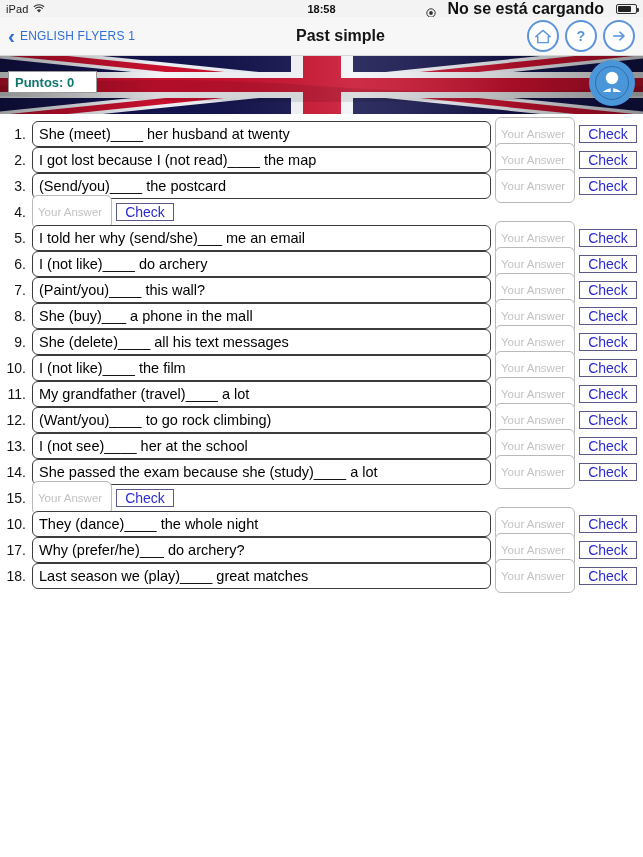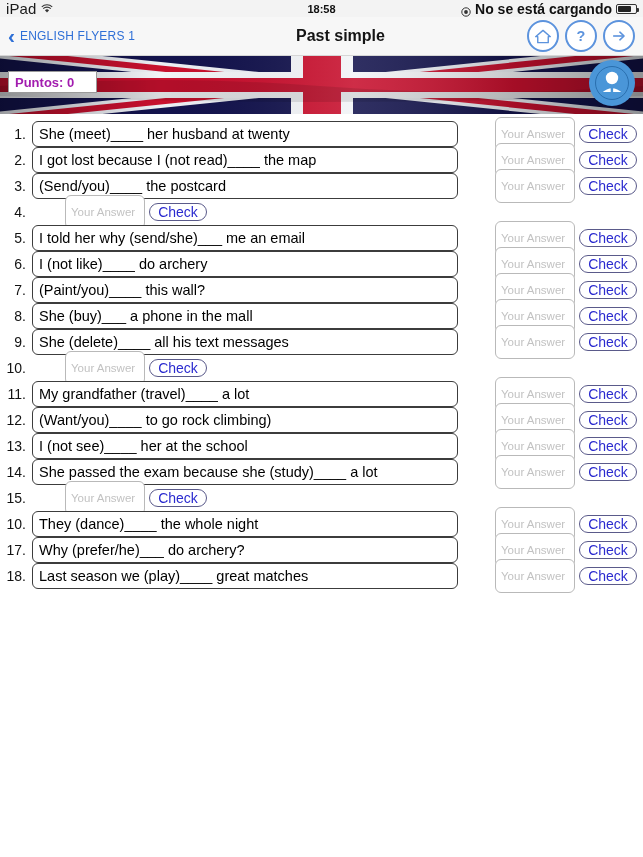--- a/index.html
+++ b/index.html
@@ -19,38 +19,38 @@
     width: 100%;
     background: #f3f3f3;
     display: flex;
     align-items: center;
     padding: 0 6px;
     font-size: 11px;
     color: #1a1a1a;
     position: relative;
   }
   .status-left { display: flex; align-items: center; gap: 5px; }
-  .status-device { font-size: 15px; letter-spacing: .1px; }
+  .status-device { font-size: 11px; letter-spacing: .1px; }
   .wifi-icon { display: inline-block; width: 12px; height: 10px; position: relative; }
   .wifi-icon svg { display: block; }
   .status-center {
     position: absolute;
     left: 0; right: 0;
     text-align: center;
     font-size: 11px;
     font-weight: bold;
     color: #111;
     pointer-events: none;
   }
   .status-right {
     margin-left: auto;
     display: flex;
     align-items: center;
-    gap: 4px;
-    font-size: 14px;
+    gap: 12px;
+    font-size: 16px;
     font-weight: bold;
     color: #111;
   }
   .loc-icon { display: inline-block; width: 10px; height: 10px; }
   .battery {
     width: 21px; height: 10px;
     border: 1px solid #333;
     border-radius: 2px;
     position: relative;
     display: inline-block;
@@ -139,21 +139,21 @@
     top: 15px;
     width: 89px;
     height: 22px;
     background: #ffffff;
     border: 1px solid #9a9a9a;
     display: flex;
     align-items: center;
     padding-left: 6px;
     font-size: 13px;
     font-weight: bold;
-    color: #a21caf;
+    color: #0f766e;
     z-index: 3;
   }
   .avatar {
     position: absolute;
     right: 8px;
     top: 4px;
     width: 46px; height: 46px;
     border-radius: 50%;
     background: #4a96d8;
     display: flex;
@@ -204,29 +204,28 @@
     height: 22px;
     border: 1px solid #b9b9b9;
     border-radius: 6px;
     background: #fff;
     font-size: 11.5px;
     color: #b6b6b6;
     padding: 16px 5px;
     font-family: "Liberation Sans", sans-serif;
     margin-right: 4px;
     outline: none;
-    margin-left: 33px;
   }
   .answer::placeholder { color: #c2c2c2; }
   .check-btn {
     flex: 0 0 58px;
     width: 58px;
     height: 18px;
     border: 1px solid #5a5a8a;
-    border-radius: 11px;
+    border-radius: 0;
     background: #fff;
     color: #2b2bcf;
     font-size: 14px;
     font-family: "Liberation Sans", sans-serif;
     cursor: pointer;
     display: flex;
     align-items: center;
     justify-content: center;
     padding: 0;
   }
@@ -389,20 +388,21 @@
       <button class="check-btn">Check</button>
     </div>
     <div class="row">
       <div class="row-num">9.</div>
       <div class="sentence">She (delete)____ all his text messages</div>
       <input type="text" class="answer" placeholder="Your Answer" style="">
       <button class="check-btn">Check</button>
     </div>
     <div class="row">
       <div class="row-num">10.</div>
+      <div class="sentence">I (not like)____ the film</div>
       <input type="text" class="answer" placeholder="Your Answer" style="">
       <button class="check-btn">Check</button>
     </div>
     <div class="row">
       <div class="row-num">11.</div>
       <div class="sentence">My grandfather (travel)____ a lot</div>
       <input type="text" class="answer" placeholder="Your Answer" style="">
       <button class="check-btn">Check</button>
     </div>
     <div class="row">

